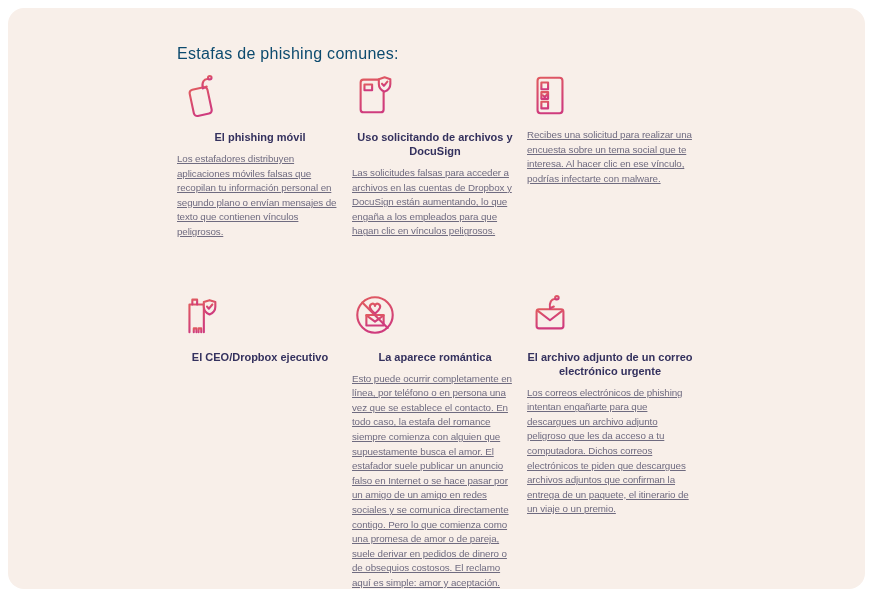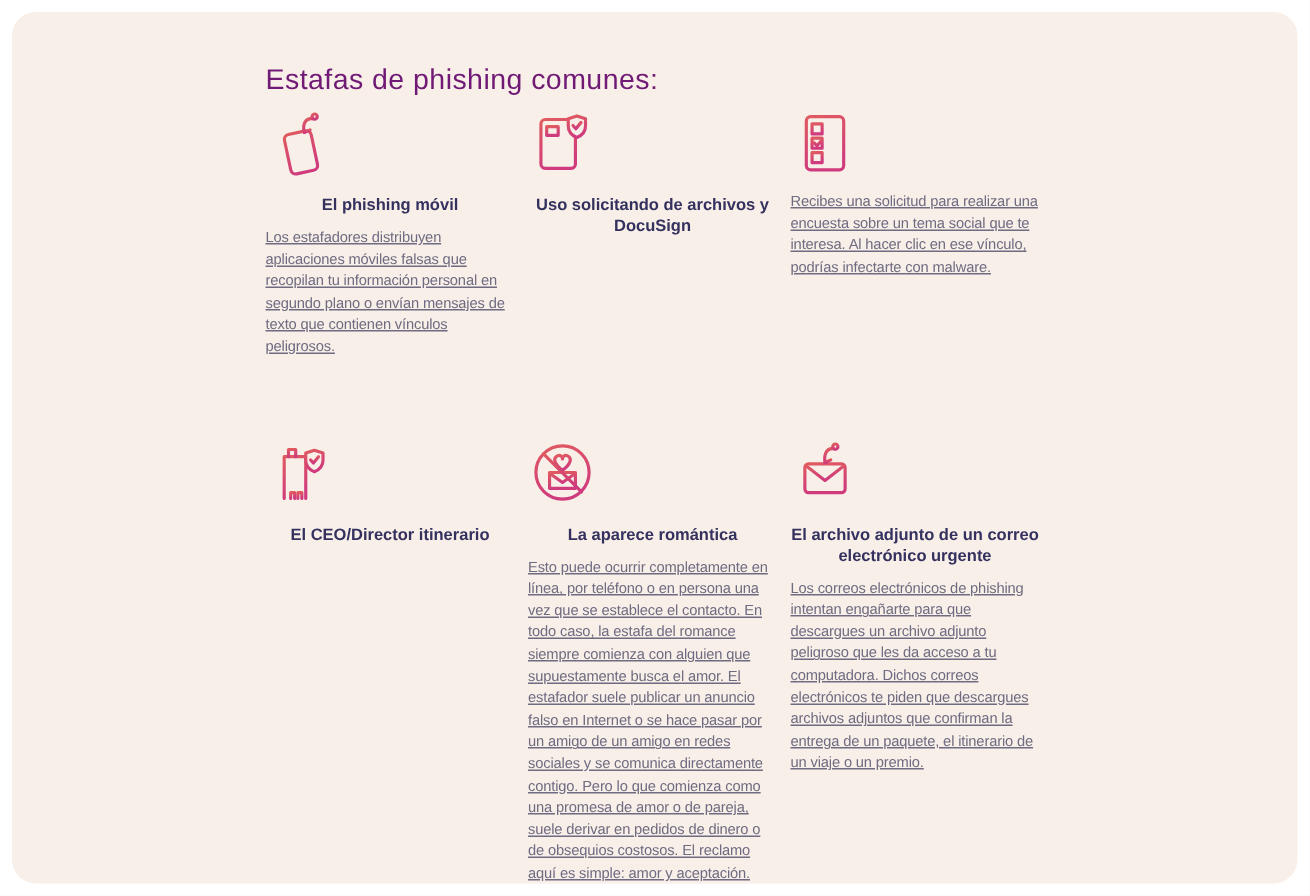--- a/index.html
+++ b/index.html
@@ -18,25 +18,25 @@
     border-radius: 16px;
   }
   .content {
     position: absolute;
     left: 169px;
     top: 34px;
     width: 540px;
   }
   h2.heading {
     margin: 0;
-    font-size: 19px;
+    font-size: 16px;
     line-height: 24px;
     font-weight: 500;
     letter-spacing: 0.3px;
-    color: #701a75;
+    color: #0c4a6e;
   }
   .grid {
     margin-top: 6px;
     display: grid;
     grid-template-columns: repeat(3, 166px);
     column-gap: 9px;
     row-gap: 52px;
     align-items: start;
   }
   .card { }
@@ -112,20 +112,21 @@
                 <rect x="13" y="13" width="8" height="6"></rect>
                 <line x1="13" y1="25" x2="29" y2="25"></line>
                 <line x1="13" y1="30" x2="29" y2="30"></line>
                 <line x1="13" y1="35" x2="29" y2="35"></line>
                 <path d="M34 5.5 l6 2 v5 c0 4.5 -3 6.8 -6 8 c-3 -1.2 -6 -3.5 -6 -8 v-5 z" fill="#f8efe9"></path>
                 <path d="M31.3 12.2 l2 2.2 l3.6 -4.4"></path>
               </g>
             </svg>
           </div>
           <h3>Uso solicitando de archivos y DocuSign</h3>
+          <p>Las solicitudes falsas para acceder a archivos en las cuentas de Dropbox y DocuSign están aumentando, lo que engaña a los empleados para que hagan clic en vínculos peligrosos.</p>
         </div>
 
         <div class="card">
           <div class="icon-box">
             <svg width="46" height="46" viewBox="0 0 48 48" fill="none" stroke-width="2.2" stroke-linecap="round" stroke-linejoin="round">
               <defs>
                   <linearGradient id="g3" x1="0" y1="0" x2="0.25" y2="1">
                 <stop offset="0" stop-color="#e05a60"></stop>
                     <stop offset="1" stop-color="#cf3b7d"></stop>
               </linearGradient>
@@ -162,21 +163,21 @@
                 <line x1="17" y1="20" x2="24" y2="20"></line>
                 <line x1="17" y1="25" x2="24" y2="25"></line>
                 <line x1="17" y1="30" x2="24" y2="30"></line>
                 <path d="M17.5 42 v-4 h2.8 v4"></path>
                 <path d="M22.5 42 v-4 h2.8 v4"></path>
                 <path d="M34 8.5 l6 2 v5 c0 4.5 -3 6.8 -6 8 c-3 -1.2 -6 -3.5 -6 -8 v-5 z" fill="#f8efe9"></path>
                 <path d="M31.3 15.2 l2 2.2 l3.6 -4.4"></path>
               </g>
             </svg>
           </div>
-          <h3>El CEO/Director itinerario</h3>
+          <h3>El CEO/Dropbox ejecutivo</h3>
         </div>
 
         <div class="card">
           <div class="icon-box">
             <svg width="46" height="46" viewBox="0 0 48 48" fill="none" stroke-width="2.2" stroke-linecap="round" stroke-linejoin="round">
               <defs>
                   <linearGradient id="g5" x1="0" y1="0" x2="0.25" y2="1">
                 <stop offset="0" stop-color="#e05a60"></stop>
                     <stop offset="1" stop-color="#cf3b7d"></stop>
               </linearGradient>

